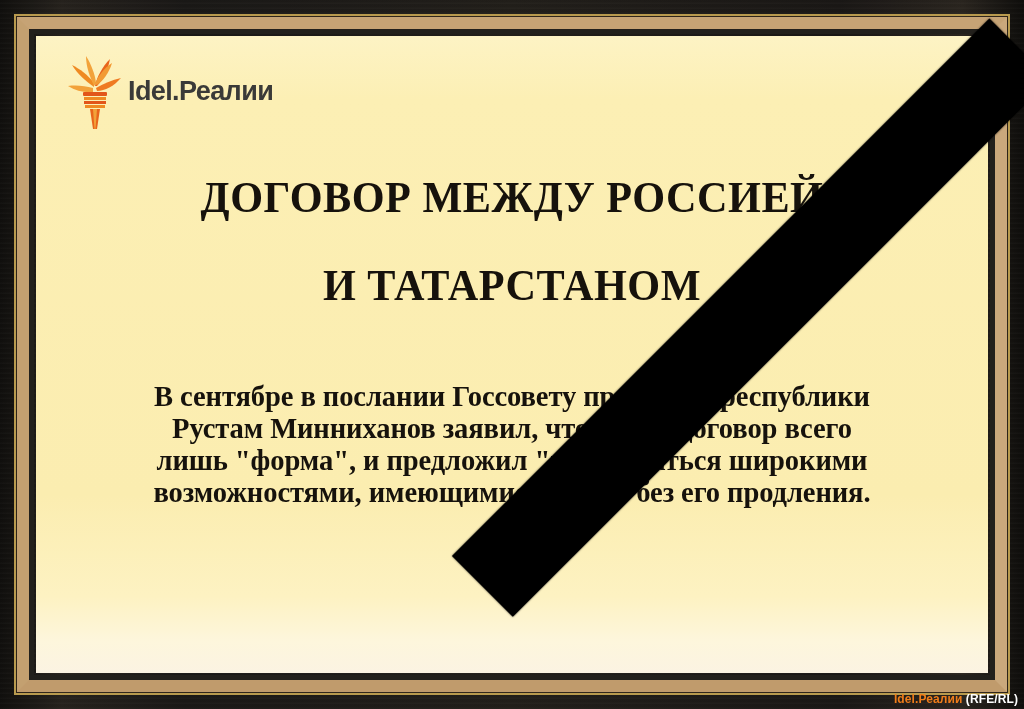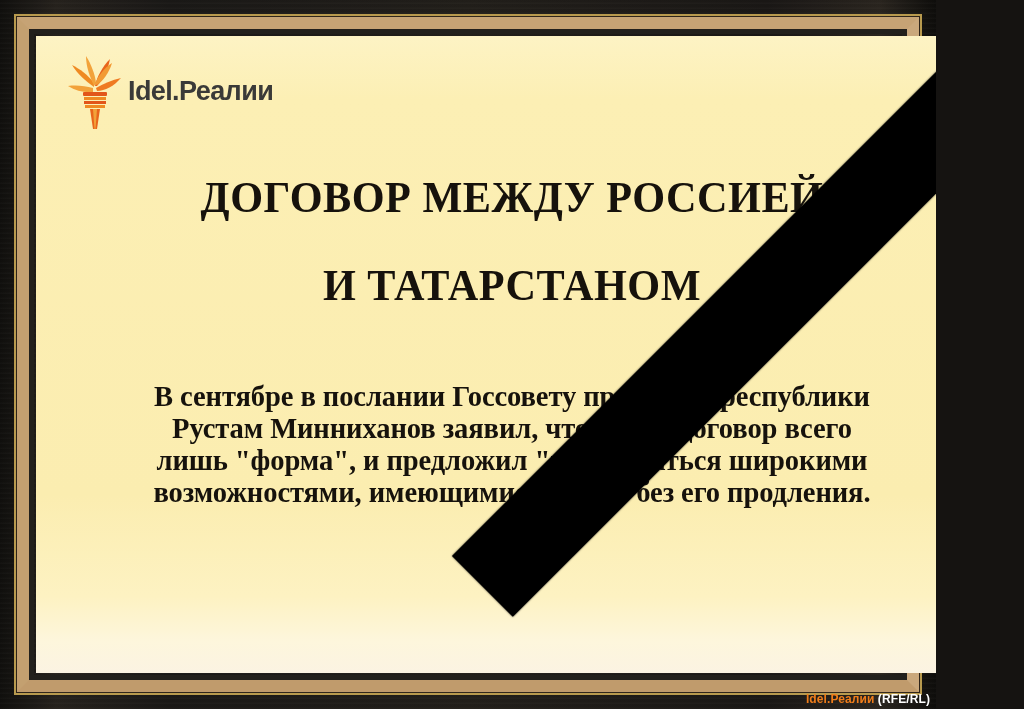--- a/index.html
+++ b/index.html
@@ -11,21 +11,21 @@
   body {
     width: 1024px;
     height: 709px;
     overflow: hidden;
     font-family: "Liberation Serif", "DejaVu Serif", serif;
   }
 
   
   .poster {
     position: relative;
-    width: 936px;
+    width: 1024px;
     height: 709px;
     background: #1b1917;
     overflow: hidden;
   }
 
   
   .frame-wood {
     position: absolute;
     inset: 0;
     background:

